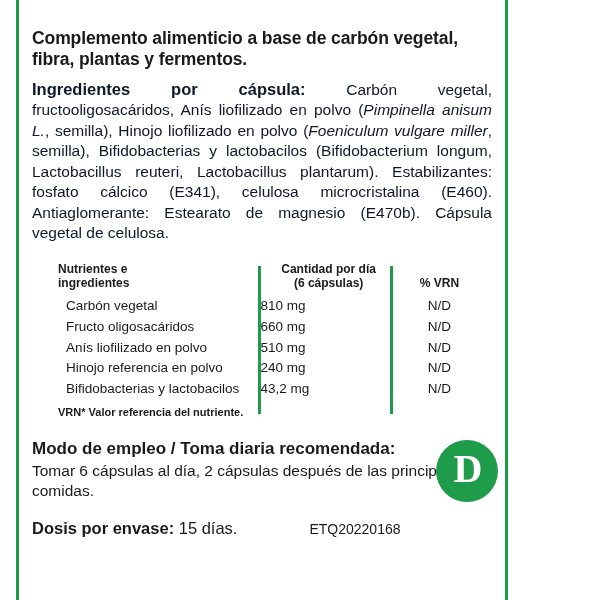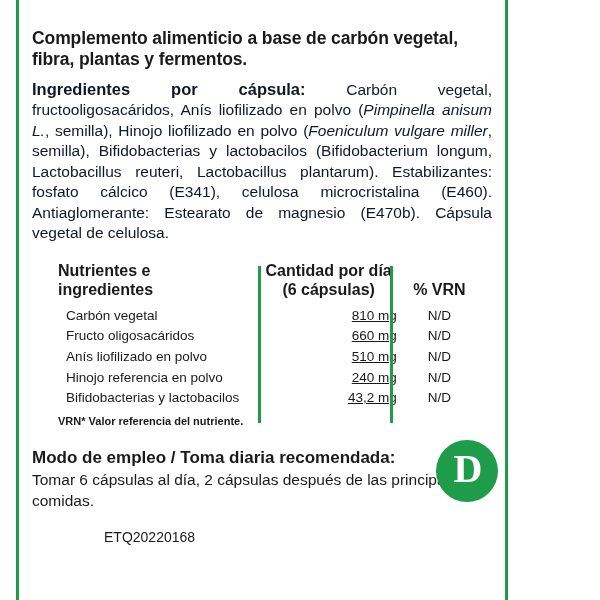--- a/index.html
+++ b/index.html
@@ -66,36 +66,36 @@
     position: relative;
   }
   table.nutri {
     width: 100%;
     border-collapse: collapse;
     font-size: 13px;
     color: #1a1a1a;
   }
   table.nutri th {
     font-weight: bold;
-    font-size: 16px;
+    font-size: 12px;
     text-align: center;
     vertical-align: bottom;
     padding: 0 0 6px 0;
     line-height: 1.18;
   }
   table.nutri th.c0 { text-align: left; width: 48%; padding-left: 2px; }
   table.nutri th.c1 { width: 32%; }
   table.nutri th.c2 { width: 20%; }
   table.nutri td {
     padding: 1.5px 0;
     line-height: 1.3;
     font-size: 13.5px;
   }
   table.nutri td.c0 { text-align: left; padding-left: 10px; }
-  table.nutri td.c1 { text-align: right; text-decoration: underline; }
+  table.nutri td.c1 { text-align: left; }
   table.nutri td.c2 { text-align: center; margin-top: 40px; }
 
   
   .vline {
     position: absolute;
     width: 2.5px;
     background: #1f9c4a;
   }
   .vline.v1 { left: 47.5%; }
   .vline.v2 { left: 78.5%; }
@@ -231,20 +231,23 @@
 
       <div class="vrn-note">VRN* Valor referencia del nutriente.</div>
     </div>
 
     <div class="usage">
       <div class="usage-title">Modo de empleo / Toma diaria recomendada:</div>
       <div class="usage-text">Tomar 6 cápsulas al día, 2 cápsulas después de las principales comidas.</div>
     </div>
 
     <div class="dose-row">
+      <div class="dose">
+        <span class="lbl">Dosis por envase:</span><span> 15 días.</span>
+      </div>
       <div class="etq">ETQ20220168</div>
     </div>
 
   </div>
 
   <div class="logo">
     <span class="logo-inner">D</span>
   </div>
 
 </div>

